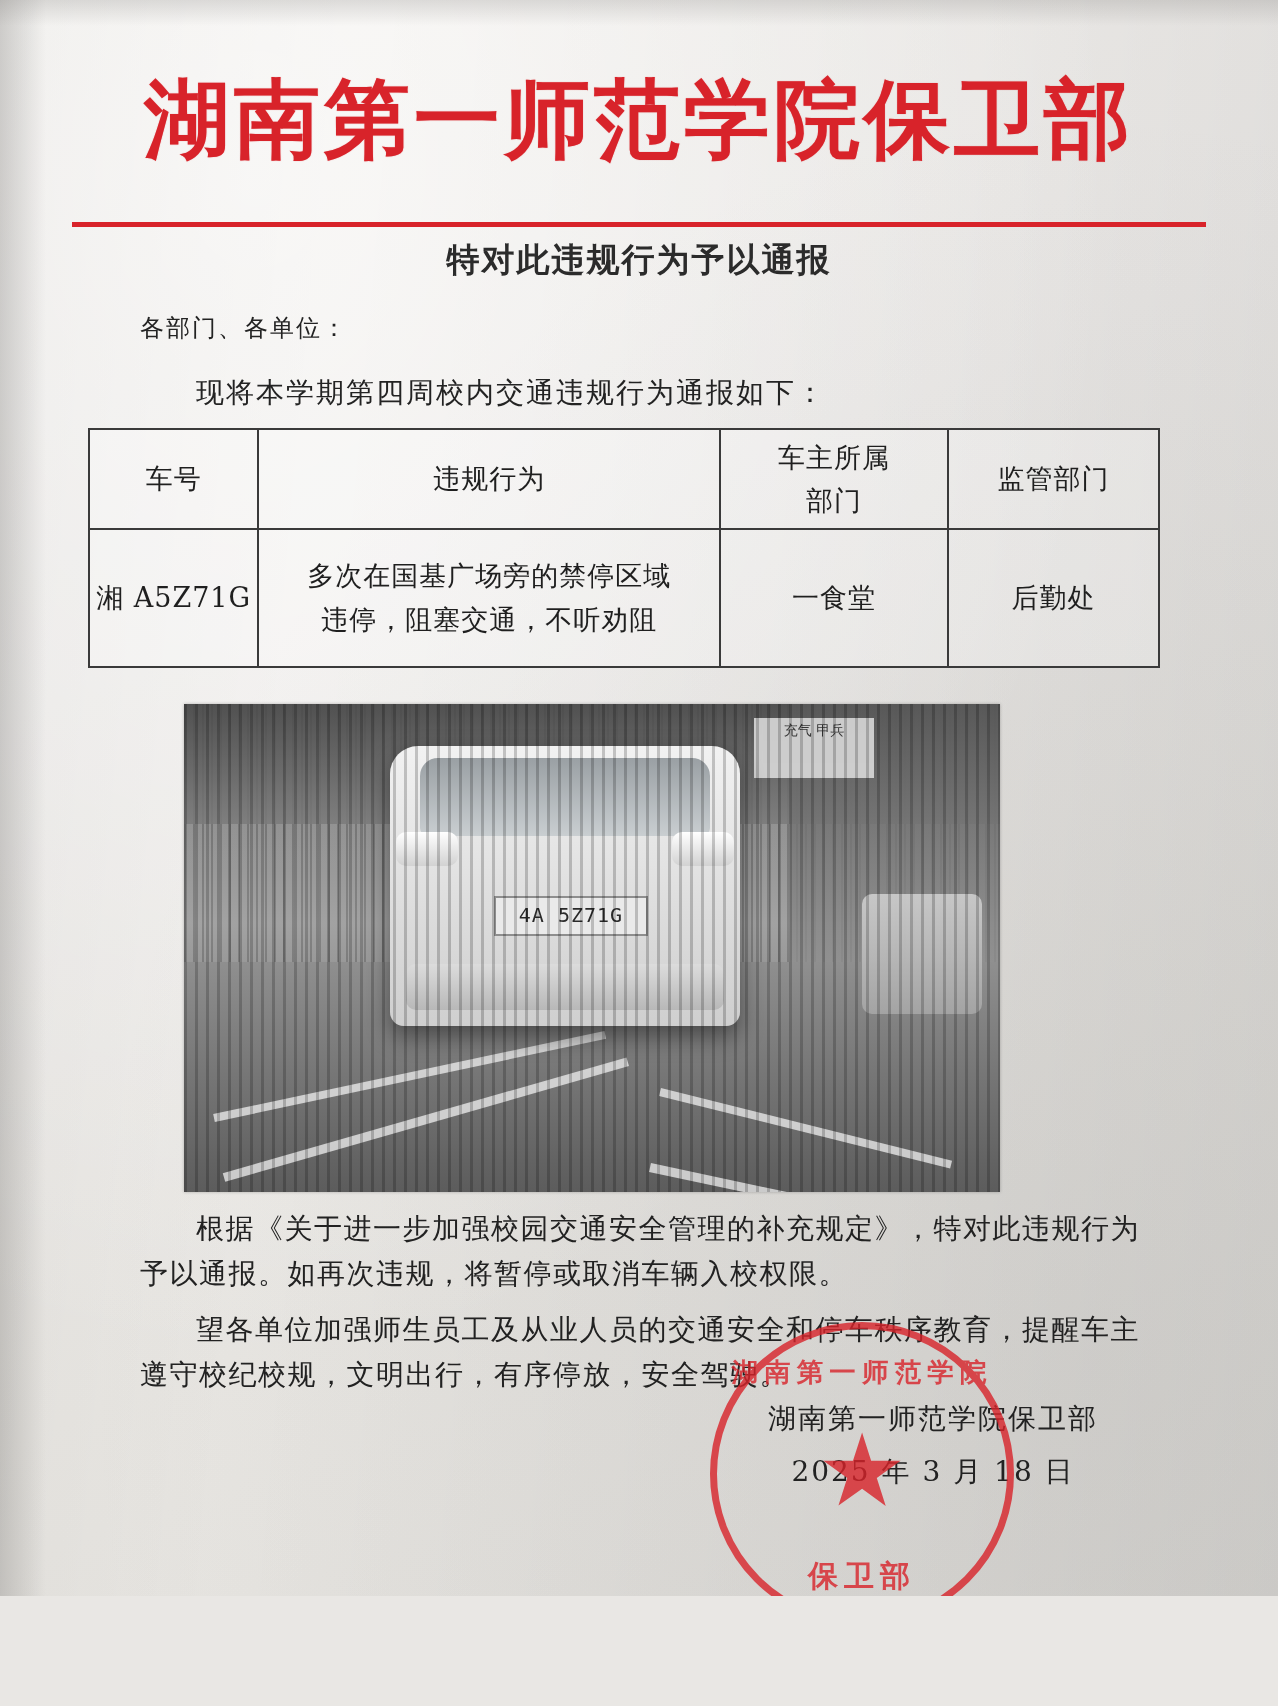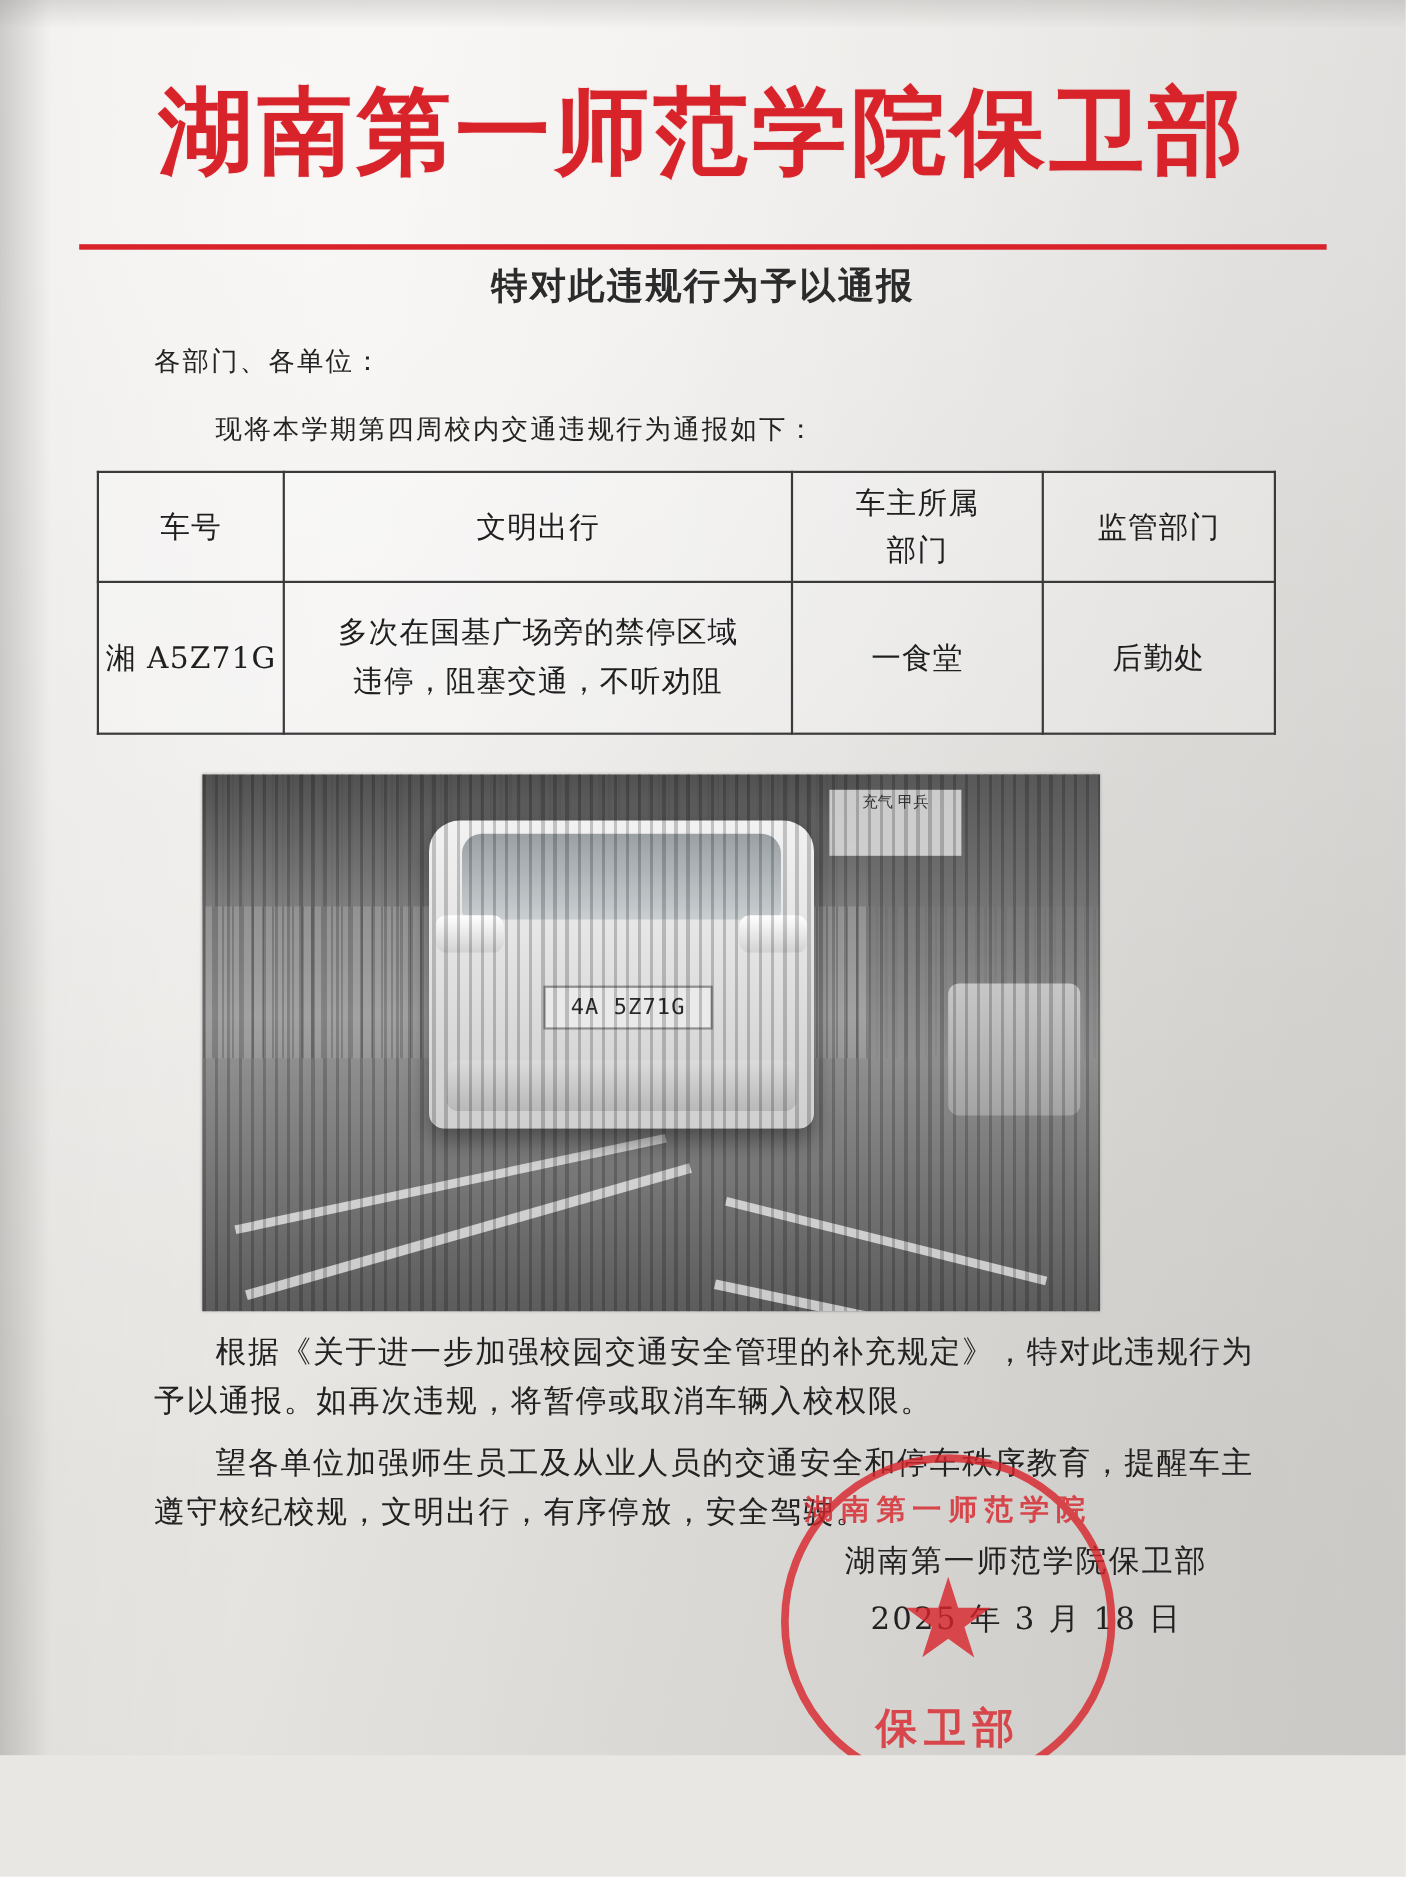--- a/index.html
+++ b/index.html
@@ -78,21 +78,21 @@
     left: 140px;
     top: 312px;
     font-size: 24px;
     letter-spacing: 2px;
     color: #232323;
   }
   .lead-line {
     position: absolute;
     left: 196px;
     top: 374px;
-    font-size: 24px;
+    font-size: 28px;
     letter-spacing: 2px;
     color: #232323;
   }
 
   
   .viol-table {
     position: absolute;
     left: 88px;
     top: 428px;
     width: 1072px;
@@ -264,21 +264,21 @@
     letter-spacing: 6px;
     transform: scaleX(1.02);
   }
   .seal-bottom-text {
     position: absolute;
     left: 0; right: 0; bottom: 22px;
     text-align: center;
     color: #d8232a;
     font-family: "DejaVu Sans", "Liberation Sans", sans-serif;
     font-weight: bold;
-    font-size: 38px;
+    font-size: 30px;
     letter-spacing: 6px;
   }
 </style>
 </head>
 <body>
 
 <div class="page">
   <div class="paper-shade"></div>
   <div class="edge-left"></div>
   <div class="edge-top"></div>
@@ -287,21 +287,21 @@
   <div class="header-rule"></div>
   <div class="doc-subtitle">特对此违规行为予以通报</div>
 
   <div class="salutation">各部门、各单位：</div>
   <div class="lead-line">现将本学期第四周校内交通违规行为通报如下：</div>
 
   <table class="viol-table">
     <tbody>
       <tr class="hrow">
         <th class="col-plate">车号</th>
-        <th class="col-behav">文明出行</th>
+        <th class="col-behav">违规行为</th>
         <th class="col-dept">
           <div class="two-line">
             <div>车主所属</div>
             <div>部门</div>
           </div>
         </th>
         <th class="col-super">监管部门</th>
       </tr>
       <tr class="brow">
         <td>湘 A5Z71G</td>

